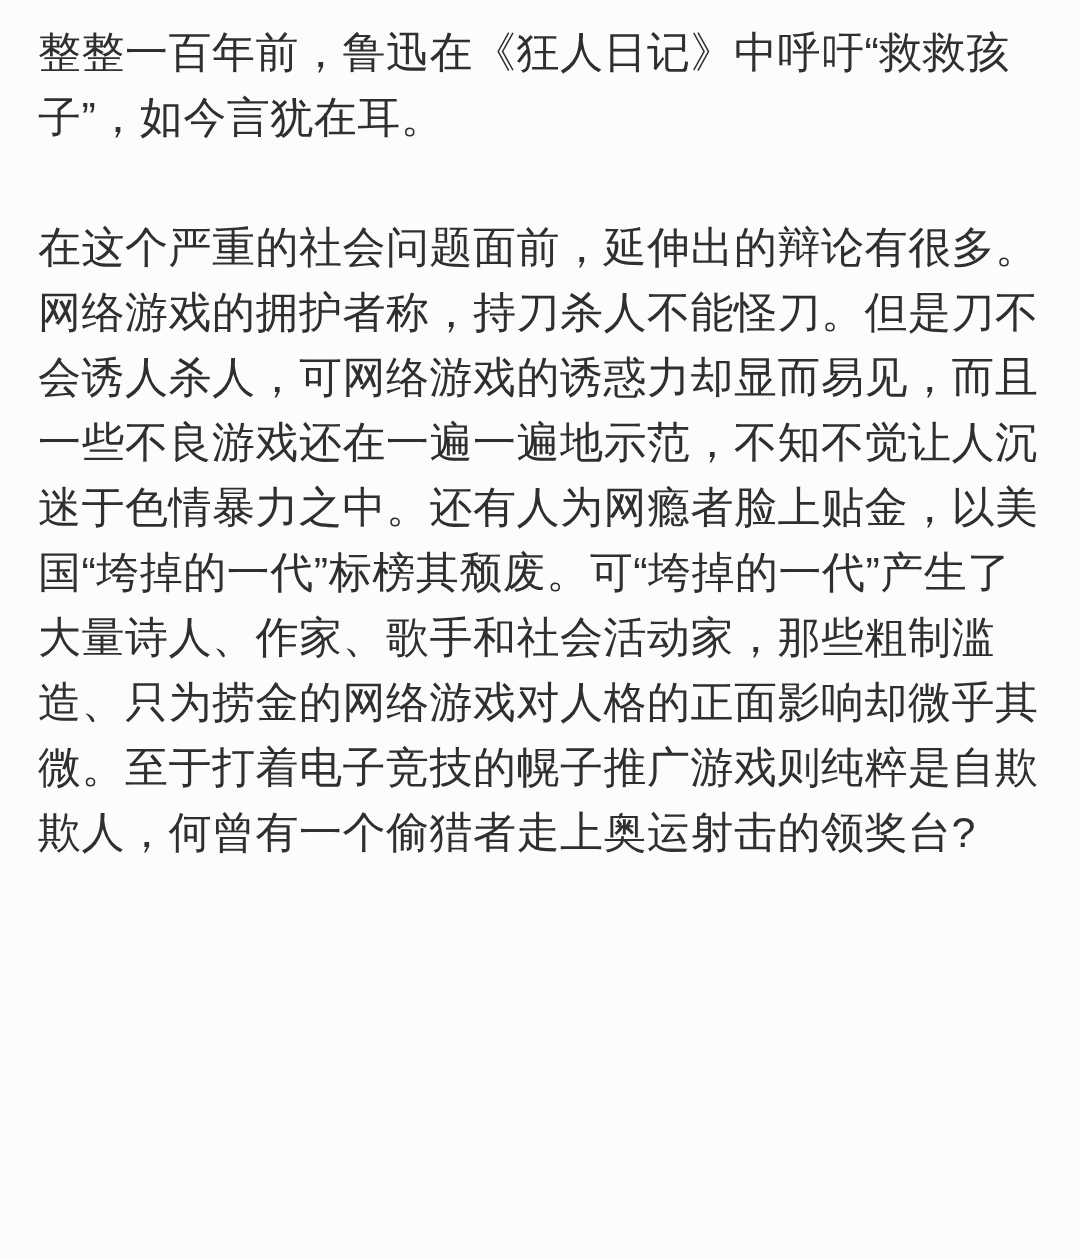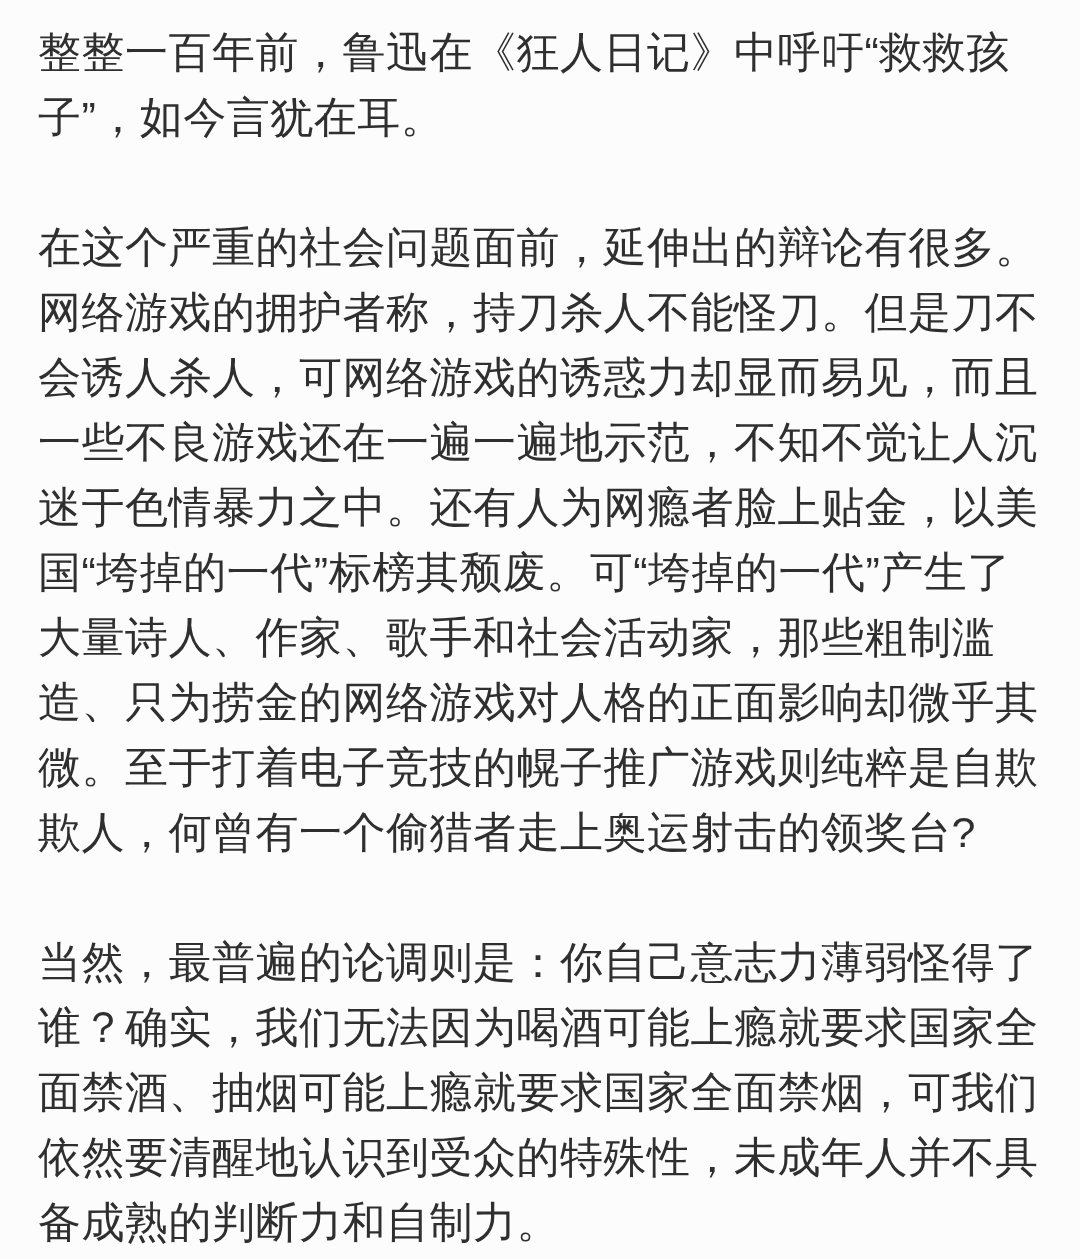--- a/index.html
+++ b/index.html
@@ -41,18 +41,13 @@
   <p class="para">在这个严重的社会问题面前，延伸出的辩论有很多。
 网络游戏的拥护者称，持刀杀人不能怪刀。但是刀不
 会诱人杀人，可网络游戏的诱惑力却显而易见，而且
 一些不良游戏还在一遍一遍地示范，不知不觉让人沉
 迷于色情暴力之中。还有人为网瘾者脸上贴金，以美
 国“垮掉的一代”标榜其颓废。可“垮掉的一代”产生了
 大量诗人、作家、歌手和社会活动家，那些粗制滥
 造、只为捞金的网络游戏对人格的正面影响却微乎其
 微。至于打着电子竞技的幌子推广游戏则纯粹是自欺
 欺人，何曾有一个偷猎者走上奥运射击的领奖台?</p>
-  <p class="para">当然，最普遍的论调则是：你自己意志力薄弱怪得了
-谁？确实，我们无法因为喝酒可能上瘾就要求国家全
-面禁酒、抽烟可能上瘾就要求国家全面禁烟，可我们
-依然要清醒地认识到受众的特殊性，未成年人并不具
-备成熟的判断力和自制力。</p>
 </main>
 
 </body></html>

